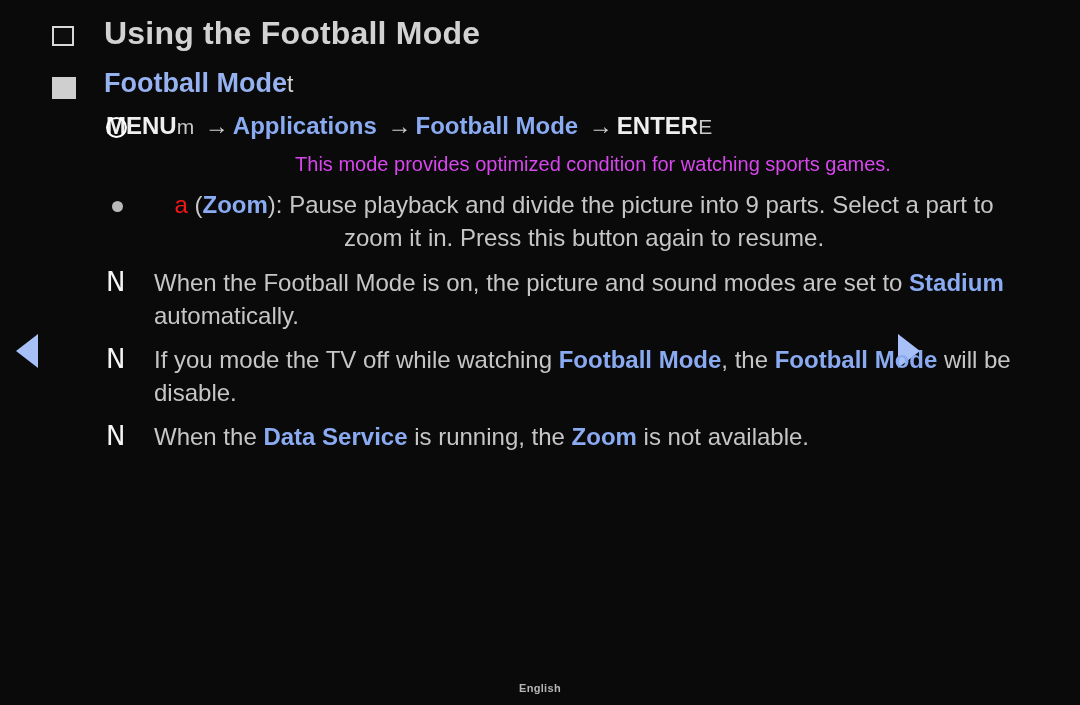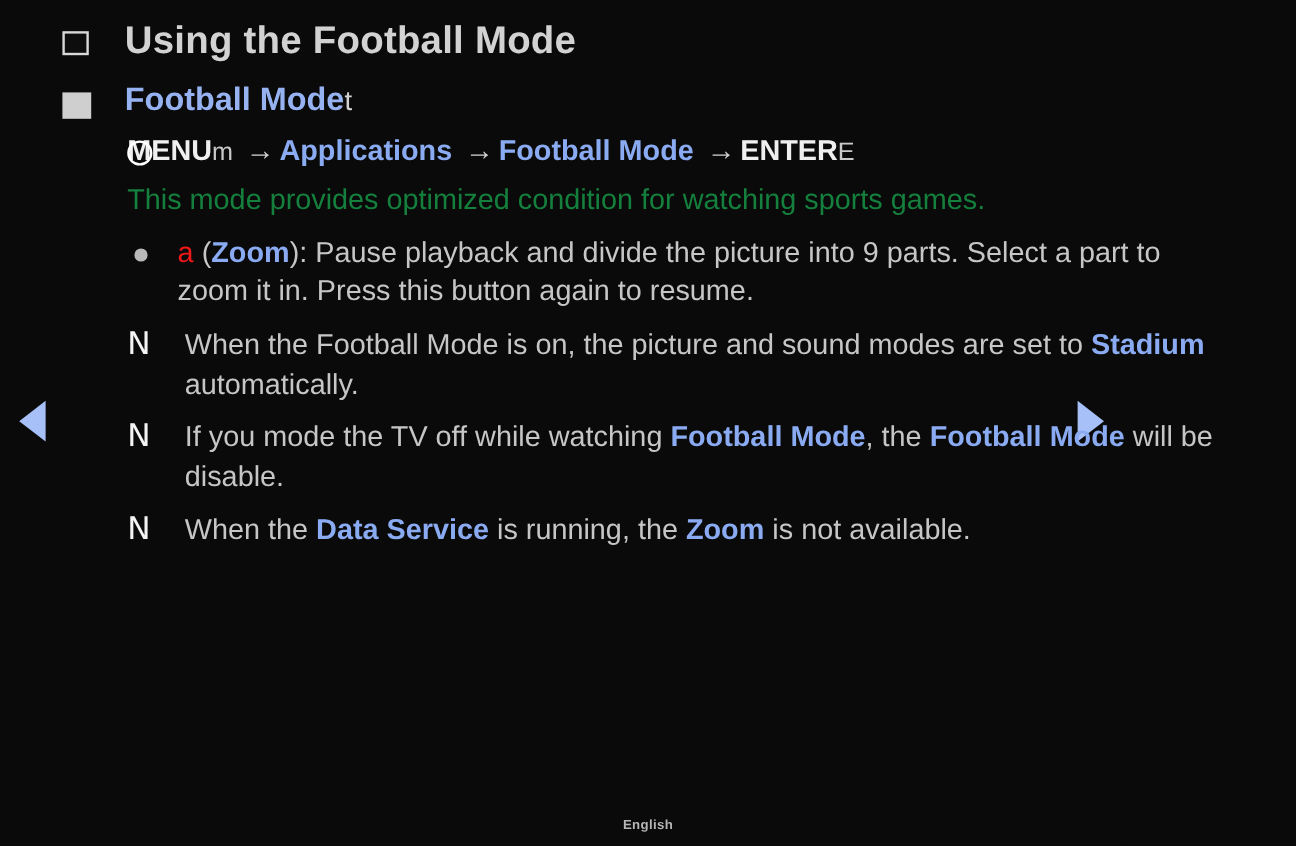--- a/index.html
+++ b/index.html
@@ -110,42 +110,44 @@
     white-space:nowrap;
   }
   .path-text .k-bold { font-weight:bold; color:#efefef; }
   .path-text .k-sm   { font-weight:normal; color:#c9c9c9; font-size:21px; }
   .path-text .blue   { color:#8aaaf2; font-weight:bold; }
   .path-text .arrow  { color:#cfcfcf; padding:0 4px; }
 
   
   .para {
     padding:10px 0 0 106px;
-    font-size:24px;
-    color:#15803d;
+    font-size:20px;
+    color:#d946ef;
     line-height:1.3;
+    text-align:center;
   }
 
   
   .dot-row {
     position:relative;
     padding:12px 60px 0 106px;
   }
   .dot-glyph {
     position:absolute;
     left:112px; top:24px;
     width:11px; height:11px;
     border-radius:50%;
     background:#b9b9b9;
   }
   .dot-body {
     margin-left:42px;
     font-size:24px;
     color:#c6c6c6;
     line-height:1.36;
+    text-align:center;
   }
   .red { color:#f01818; }
   .blue-b { color:#8aaaf2; font-weight:bold; }
   .gray-paren { color:#c6c6c6; }
 
   
   .note-row {
     position:relative;
     padding:11px 40px 0 106px;
   }

